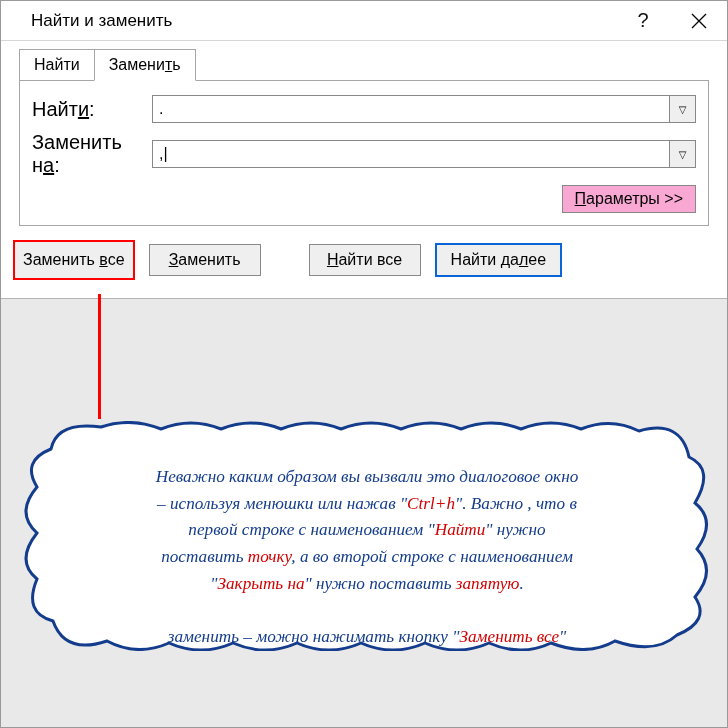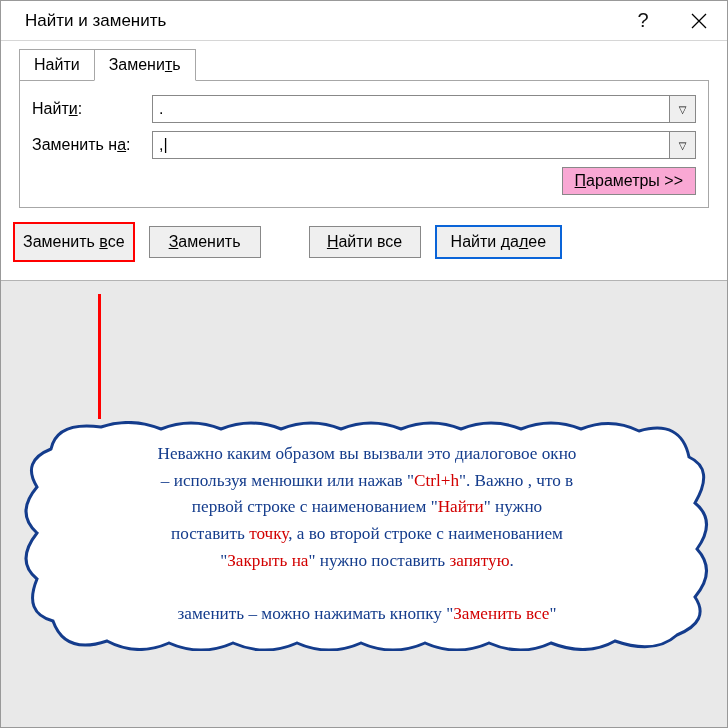--- a/index.html
+++ b/index.html
@@ -13,21 +13,21 @@
       overflow: hidden;
     }
     .dialog {
       background: #fff;
       border-bottom: 1px solid #b3b3b3;
       position: relative;
     }
     .titlebar {
       display: flex; align-items: center;
       height: 40px;
-      padding-left: 24px;
+      padding-left: 30px;
       border-bottom: 1px solid #d6d6d6;
     }
     .titlebar .title { font-size: 17px; }
     .titlebar .spacer { flex: 1; }
     .titlebar .help-btn, .titlebar .close-btn {
       width: 56px; height: 40px; display: flex; align-items: center; justify-content: center;
       font-size: 20px; color: #111;
     }
     .tab-strip {
       display: flex;
@@ -51,21 +51,21 @@
       z-index: 3;
     }
     .panel {
       margin: 0 18px 0 18px;
       border: 1px solid #a7a7a7;
       padding: 14px 12px 12px 12px;
       position: relative;
       z-index: 1;
     }
     .row { display: flex; align-items: center; margin-bottom: 8px; }
-    .row label { width: 120px; font-size: 16px; }
+    .row label { width: 120px; font-size: 20px; }
     .combo { flex: 1; display: flex; }
     .combo input {
       flex: 1; height: 28px; border: 1px solid #888;
       padding: 0 6px; font-size: 16px; font-family: inherit;
     }
     .combo .drop {
       width: 26px; height: 28px; border: 1px solid #888; border-left: none;
       display: flex; align-items: center; justify-content: center;
       background: #efefef;
     }
@@ -104,22 +104,23 @@
     .cloud-wrap {
       position: absolute;
       left: 20px; top: 420px;
       width: 688px; height: 230px;
     }
     .cloud {
       width: 100%; height: 100%;
     }
     .cloud-text {
       position: absolute;
-      left: 44px; top: 20px; right: 40px;
+      left: 44px; top: 43px; right: 40px;
       font-family: 'Segoe Script', 'Comic Sans MS', cursive;
+      font-style: italic;
       font-size: 17.2px;
       line-height: 1.55;
       color: #143c8c;
       text-align: center;
     }
     .cloud-text .red { color: #d20000; }
     .chev { font-size: 10px; }
   </style>
 </head>
 <body>

